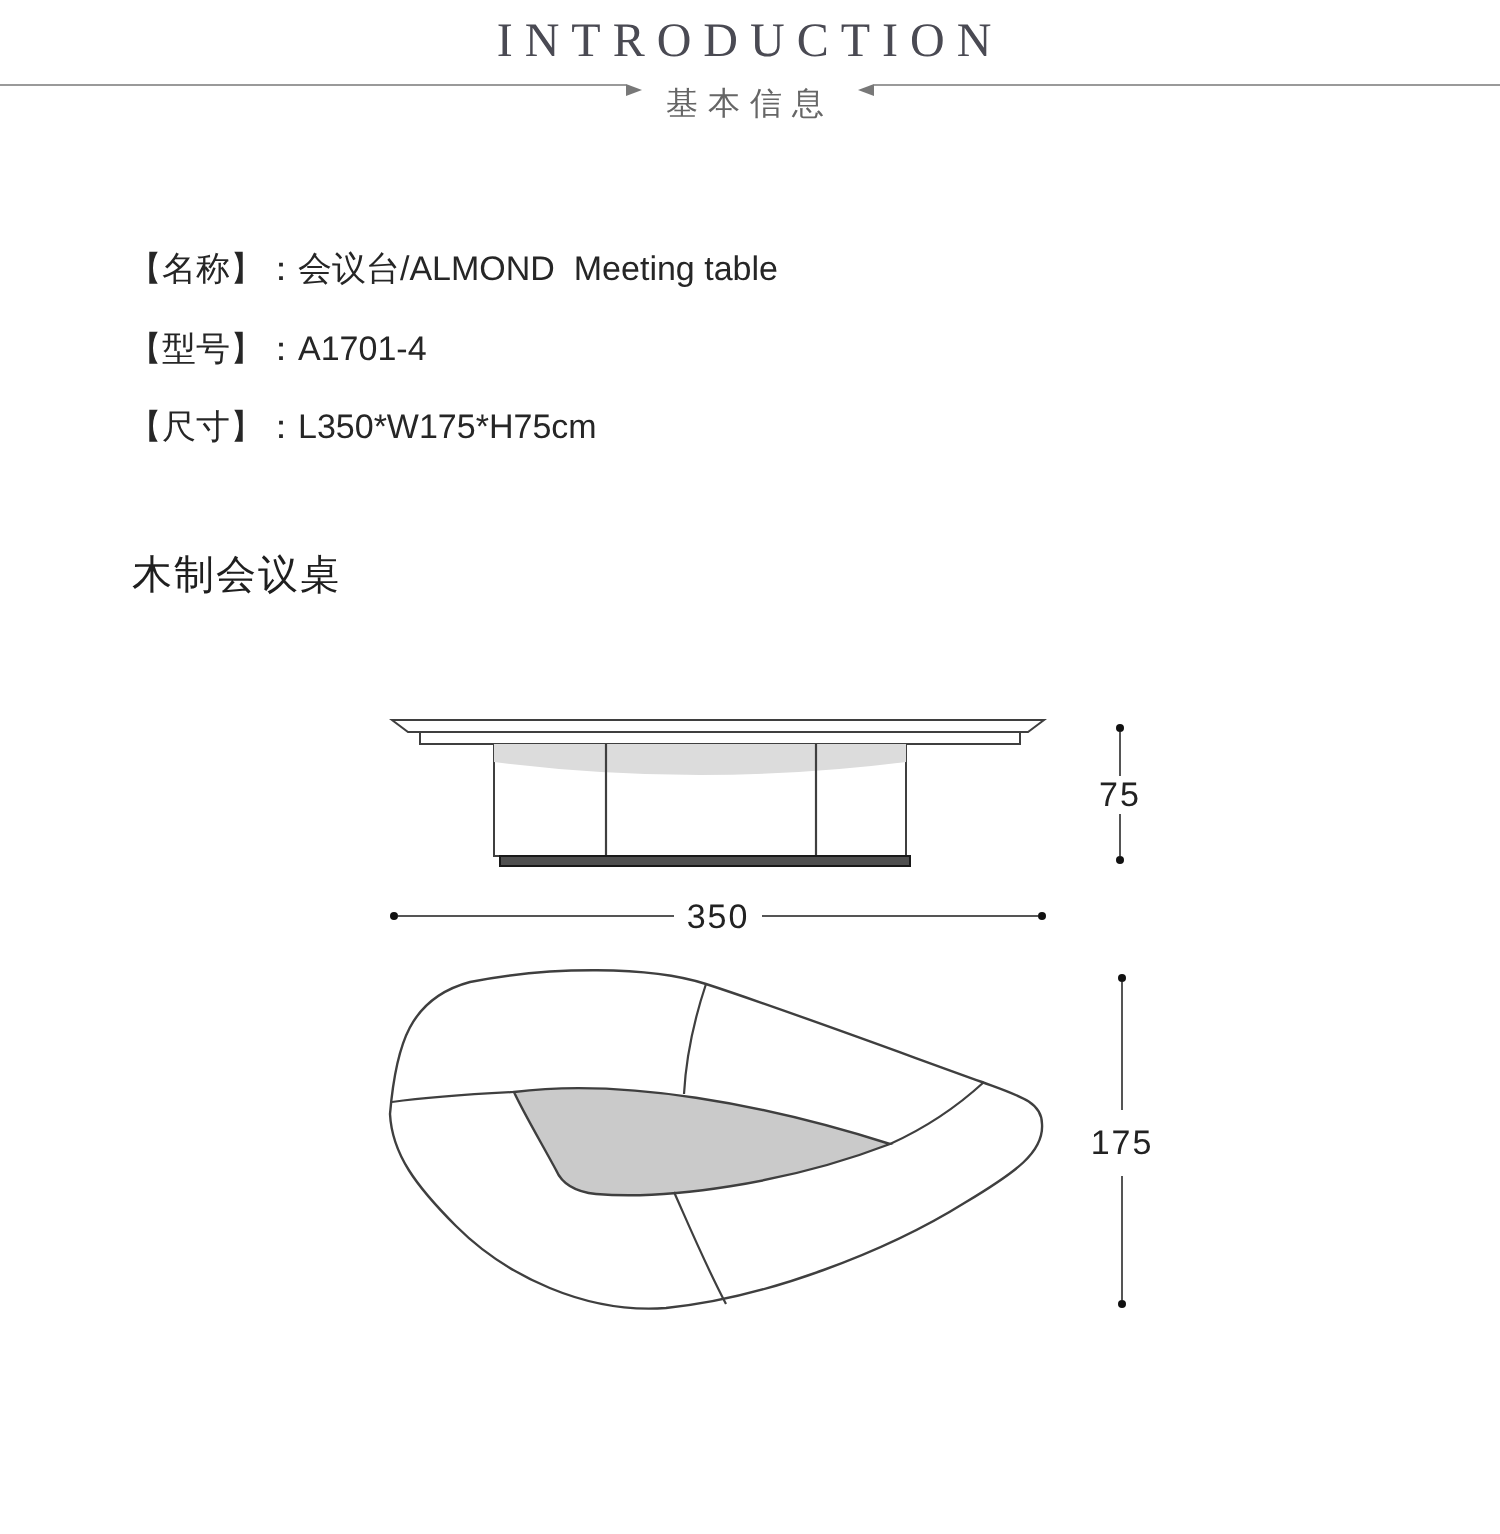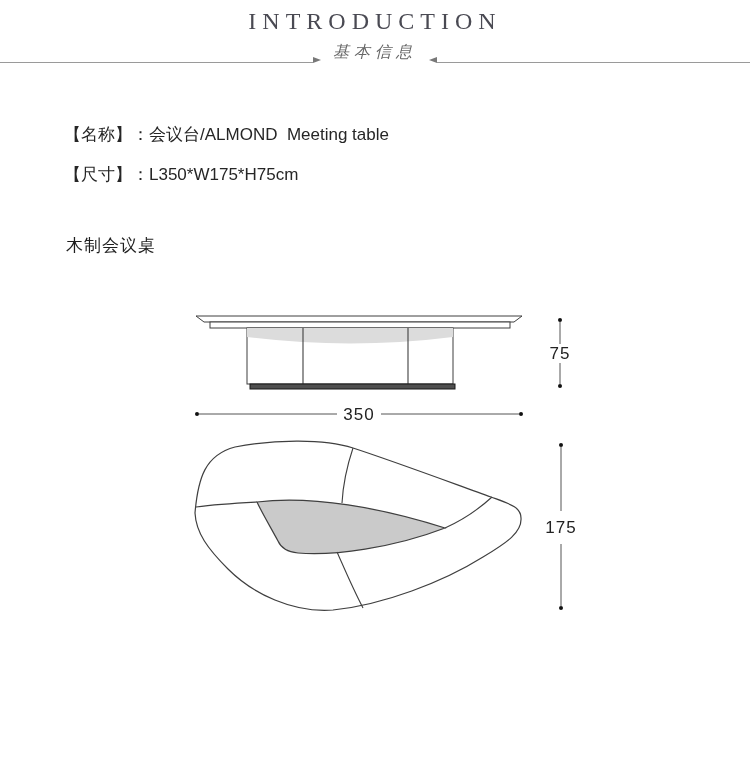--- a/index.html
+++ b/index.html
@@ -11,41 +11,41 @@
   .page{width:750px;height:767px;position:relative;background:#fff;}
 
   
   .page-title{
     margin:0;padding-top:8px;text-align:center;
     font-family:"Liberation Serif","DejaVu Serif",serif;
     font-weight:400;font-size:24px;letter-spacing:6px;
     color:#4a4a53;
   }
   .subtitle-row{
-    margin-top:7px;display:flex;align-items:flex-end;width:750px;font-style:italic;
+    margin-top:7px;display:flex;align-items:flex-start;width:750px;
   }
   .divider-line{flex:1;height:1px;background:#9a9a9a;}
   .arrowhead{width:0;height:0;border-top:3.5px solid transparent;border-bottom:3.5px solid transparent;}
   .arrowhead.point-right{border-left:8px solid #787878;}
   .arrowhead.point-left{border-right:8px solid #787878;}
   .section-subtitle{
     margin:0 12px;font-size:16px;letter-spacing:5px;color:#666666;white-space:nowrap;
   }
 
   
   .spec-list{margin:62px 0 0 64px;}
   .spec-row{
     font-size:17px;color:#262626;line-height:1.15;margin-bottom:20px;
     white-space:pre;
   }
   .spec-row .spec-label{font-weight:400;}
 
   
   .drawing-caption{
-    margin:50px 0 0 66px;font-size:17px;color:#1f1f1f;letter-spacing:1px;
+    margin:50px 0 0 66px;font-size:20px;color:#1f1f1f;letter-spacing:1px;
   }
 
   
   .drawing-svg{display:block;}
   #side-view-svg{margin:50px 0 0 180px;}
   #top-view-svg{margin:6px 0 0 180px;}
   .outline{fill:#ffffff;stroke:#3f3f3f;stroke-width:1.2;}
   .thin-outline{fill:#ffffff;stroke:#3f3f3f;stroke-width:1;}
   .divider-stroke{fill:none;stroke:#3f3f3f;stroke-width:1.1;}
   .dim-line{stroke:#555555;stroke-width:1;}
@@ -65,20 +65,21 @@
   <div class="subtitle-row">
     <span class="divider-line"></span>
     <span class="arrowhead point-right"></span>
     <span class="section-subtitle">基本信息</span>
     <span class="arrowhead point-left"></span>
     <span class="divider-line"></span>
   </div>
 
   <section class="spec-list">
     <div class="spec-row"><span class="spec-label">【名称】</span><span>：</span><span>会议台/ALMOND  Meeting table</span></div>
+    <div class="spec-row"><span class="spec-label">【型号】</span><span>：</span><span>A1701-4</span></div>
     <div class="spec-row"><span class="spec-label">【尺寸】</span><span>：</span><span>L350*W175*H75cm</span></div>
   </section>
 
   <p class="drawing-caption">木制会议桌</p>
 
   <svg id="side-view-svg" class="drawing-svg" width="420" height="120" viewBox="0 0 420 120">
 
     <polygon class="thin-outline" points="16,9 342,9 334,15 24,15"></polygon>
 
     <rect class="thin-outline" x="30" y="15" width="300" height="6"></rect>

